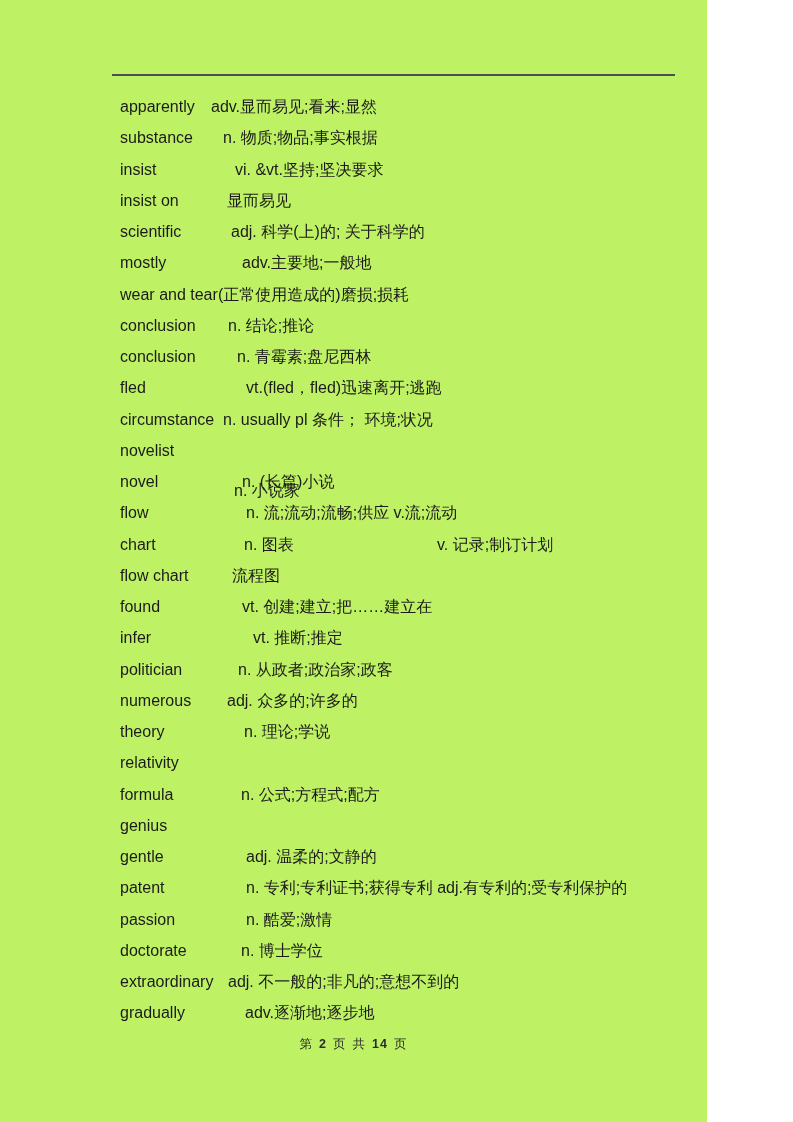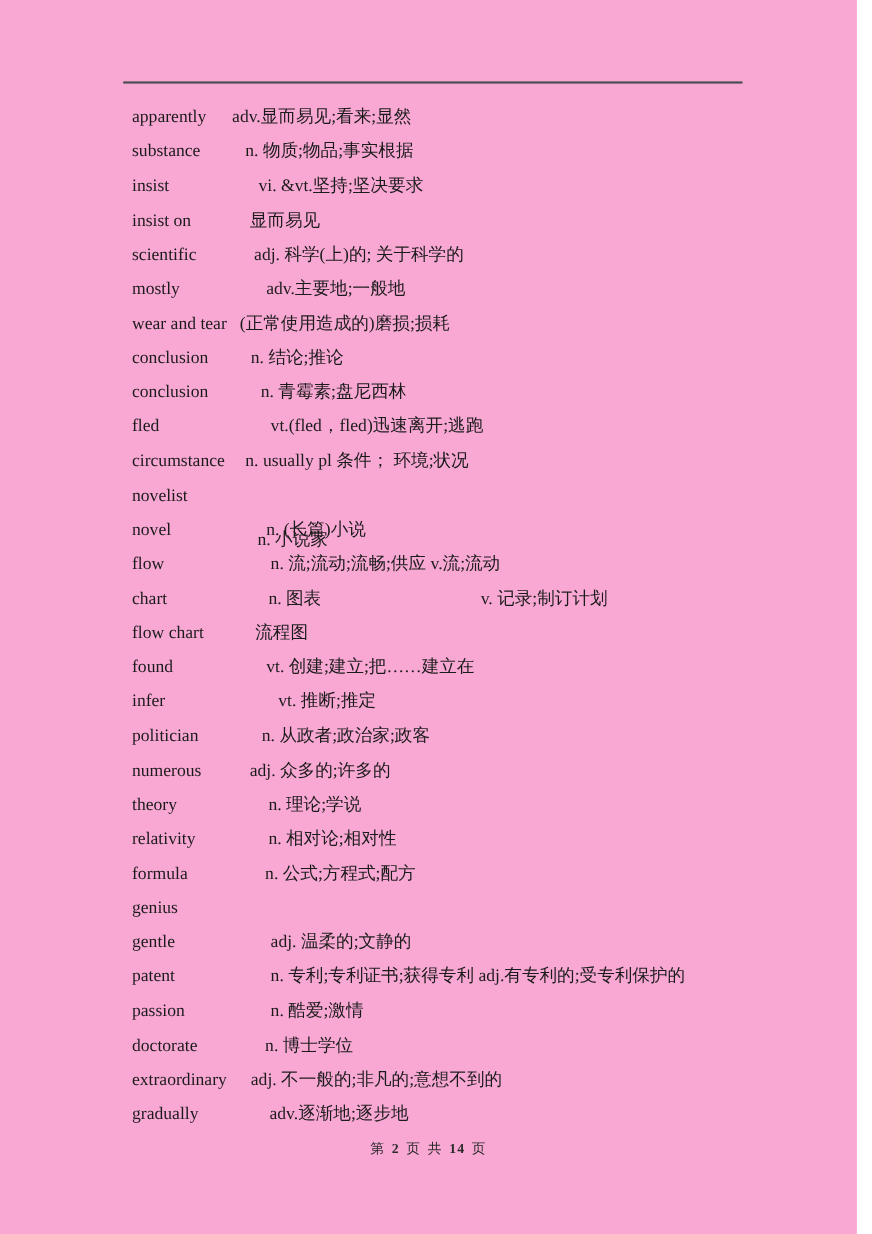--- a/index.html
+++ b/index.html
@@ -1,20 +1,20 @@
 <!DOCTYPE html>
 <html><head>
 <meta charset="utf-8">
 <style>
   html,body{margin:0;padding:0;background:#ffffff;}
   .page{
     position:relative;
-    width:779px;height:1122px;
-    background:#f9a8d4;
-    font-family:Liberation Serif, serif;
+    width:707px;height:1122px;
+    background:#bef264;
+    font-family:Liberation Sans, sans-serif;
     color:#1b1b1b;
     overflow:hidden;
   }
   .top-rule{
     position:absolute;
     left:112px;top:74px;
     width:563px;height:2px;
     background:#4c4f53;
     border:0;margin:0;padding:0;
   }
@@ -135,21 +135,20 @@
       <div class="entry">
         <span class="word">numerous</span>
         <span class="def" style="left: 107px;">adj. 众多的;许多的</span>
       </div>
       <div class="entry">
         <span class="word">theory</span>
         <span class="def" style="left: 124px;">n. 理论;学说</span>
       </div>
       <div class="entry">
         <span class="word">relativity</span>
-        <span class="def" style="left: 124px;">n. 相对论;相对性</span>
       </div>
       <div class="entry">
         <span class="word">formula</span>
         <span class="def" style="left: 121px;">n. 公式;方程式;配方</span>
       </div>
       <div class="entry">
         <span class="word">genius</span>
       </div>
       <div class="entry">
         <span class="word">gentle</span>

